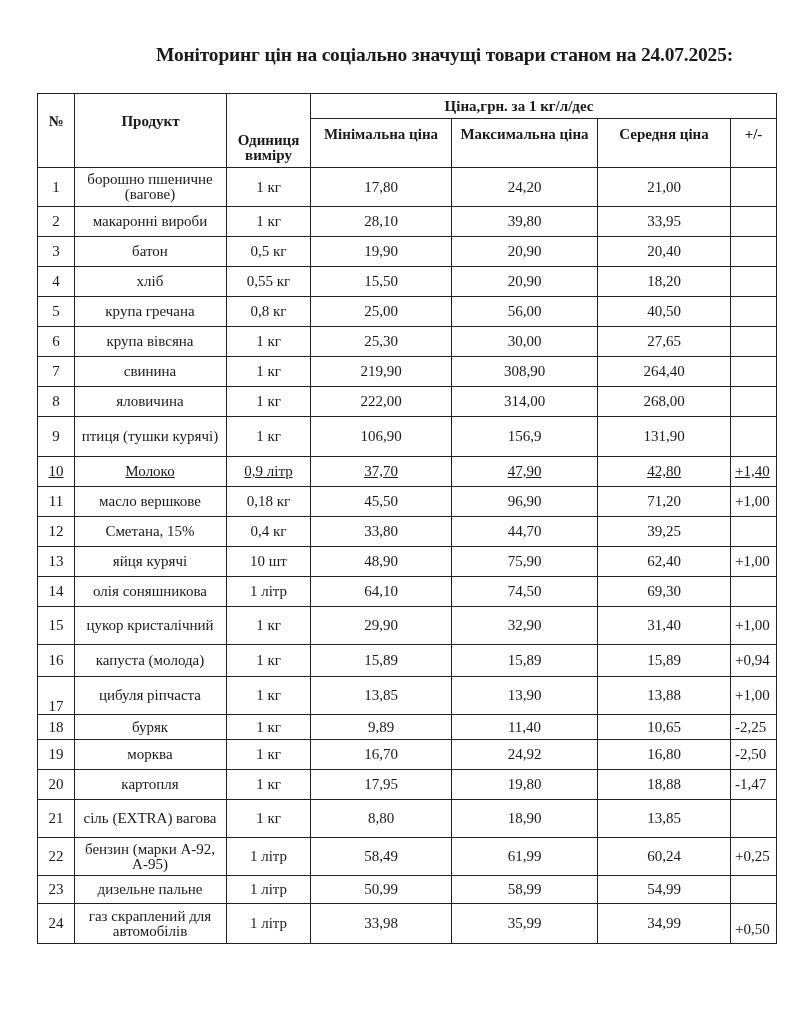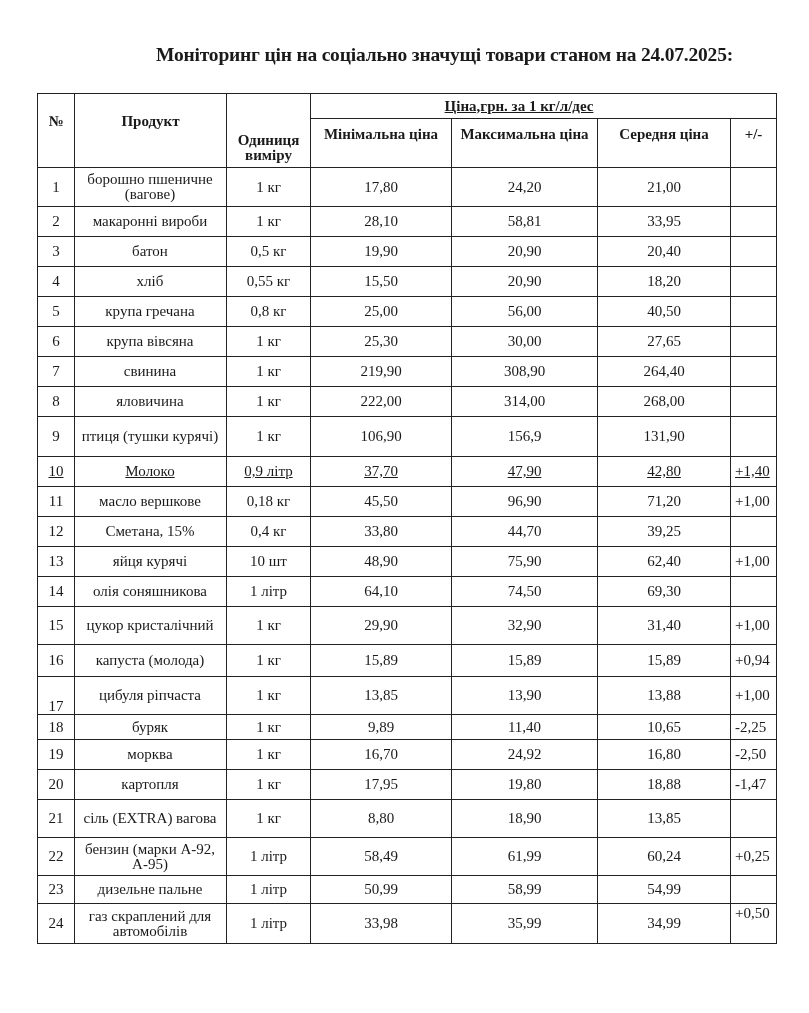--- a/index.html
+++ b/index.html
@@ -27,21 +27,21 @@
       line-height: 15px;
       vertical-align: middle;
       font-weight: normal;
     }
     table.prices th { font-weight: bold; text-align: center; font-size: 15px; }
     .c-num { text-align: center; }
     .c-prod { text-align: center; padding-left: 5px !important; }
     .c-unit { text-align: center; }
     .c-val { text-align: center; }
     .c-chg { text-align: left; padding-left: 4px !important; }
-    .hdr-group { text-align: right; padding-right: 55px !important; text-decoration: underline; }
+    .hdr-group { text-align: right; padding-right: 55px !important; }
     .sub-h { vertical-align: top !important; padding-top: 8px !important; border-radius: 23px; }
     .unit-h { vertical-align: bottom !important; padding-bottom: 4px !important; }
     .num-h, .prod-h { vertical-align: top !important; padding-top: 20px !important; }
   </style>
 </head>
 <body>
 
 <div class="title">Моніторинг цін на соціально значущі товари станом на 24.07.2025:</div>
 
 <table class="prices">
@@ -76,21 +76,21 @@
         <td class="c-val">17,80</td>
         <td class="c-val">24,20</td>
         <td class="c-val">21,00</td>
         <td class="c-chg"></td>
       </tr>
       <tr style="height: 30px;">
         <td class="c-num">2</td>
         <td class="c-prod">макаронні вироби</td>
         <td class="c-unit">1 кг</td>
         <td class="c-val">28,10</td>
-        <td class="c-val">58,81</td>
+        <td class="c-val">39,80</td>
         <td class="c-val">33,95</td>
         <td class="c-chg"></td>
       </tr>
       <tr style="height: 30px;">
         <td class="c-num">3</td>
         <td class="c-prod">батон</td>
         <td class="c-unit">0,5 кг</td>
         <td class="c-val">19,90</td>
         <td class="c-val">20,90</td>
         <td class="c-val">20,40</td>
@@ -276,16 +276,16 @@
         <td class="c-val">54,99</td>
         <td class="c-chg"></td>
       </tr>
       <tr style="height: 40px;">
         <td class="c-num">24</td>
         <td class="c-prod">газ скраплений для автомобілів</td>
         <td class="c-unit">1 літр</td>
         <td class="c-val">33,98</td>
         <td class="c-val">35,99</td>
         <td class="c-val">34,99</td>
-        <td class="c-chg" style="vertical-align: bottom; padding-bottom: 22px;">+0,50</td>
+        <td class="c-chg" style="vertical-align: bottom; padding-bottom: 6px;">+0,50</td>
       </tr>
     </tbody>
 </table>
 
 </body></html>

